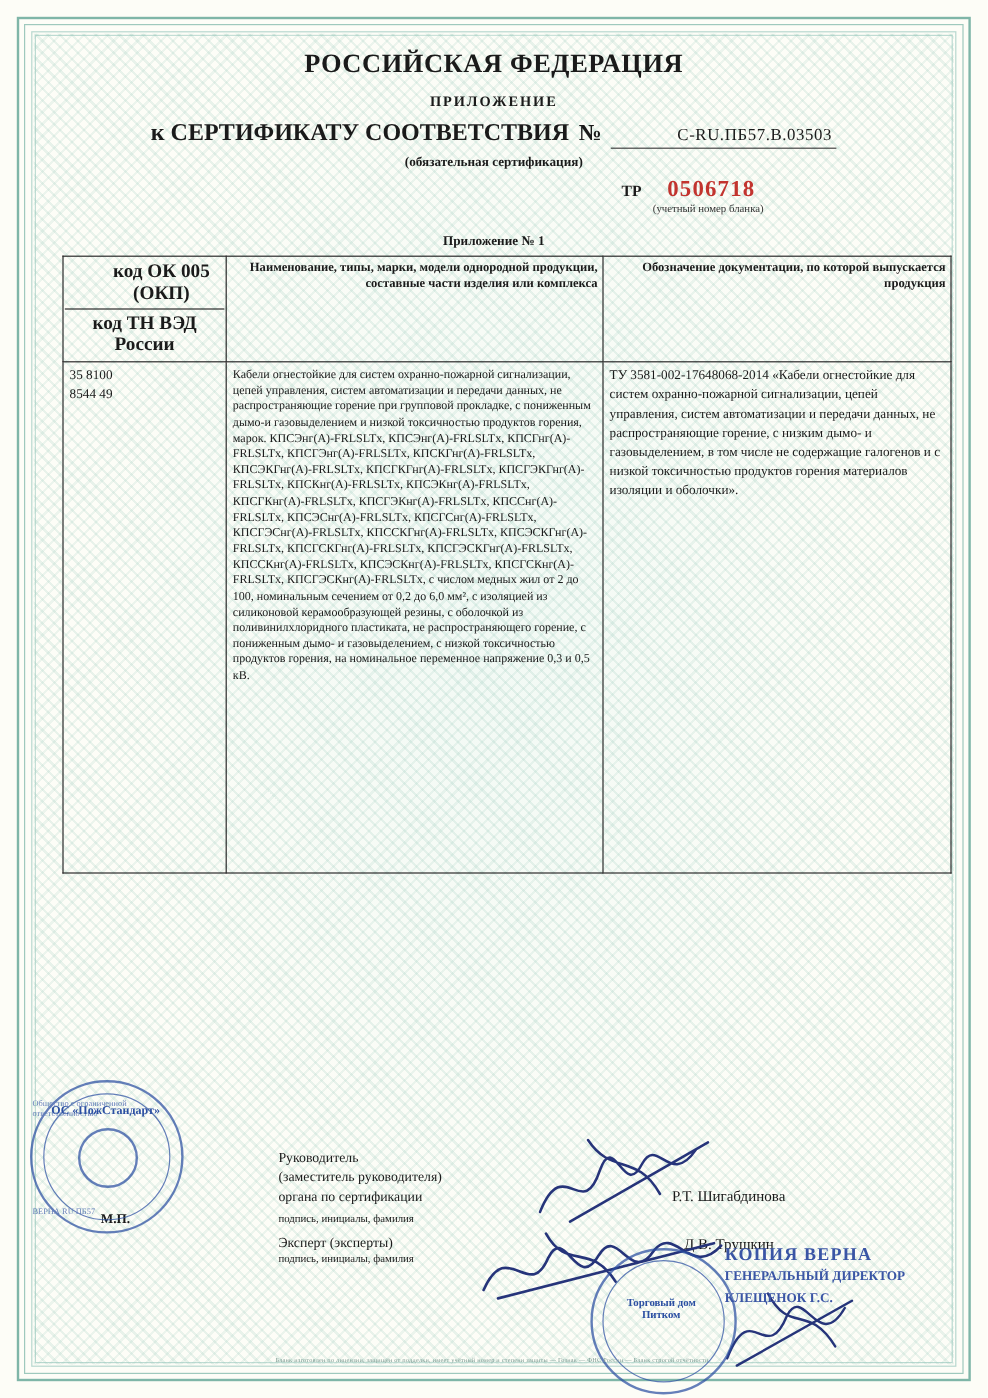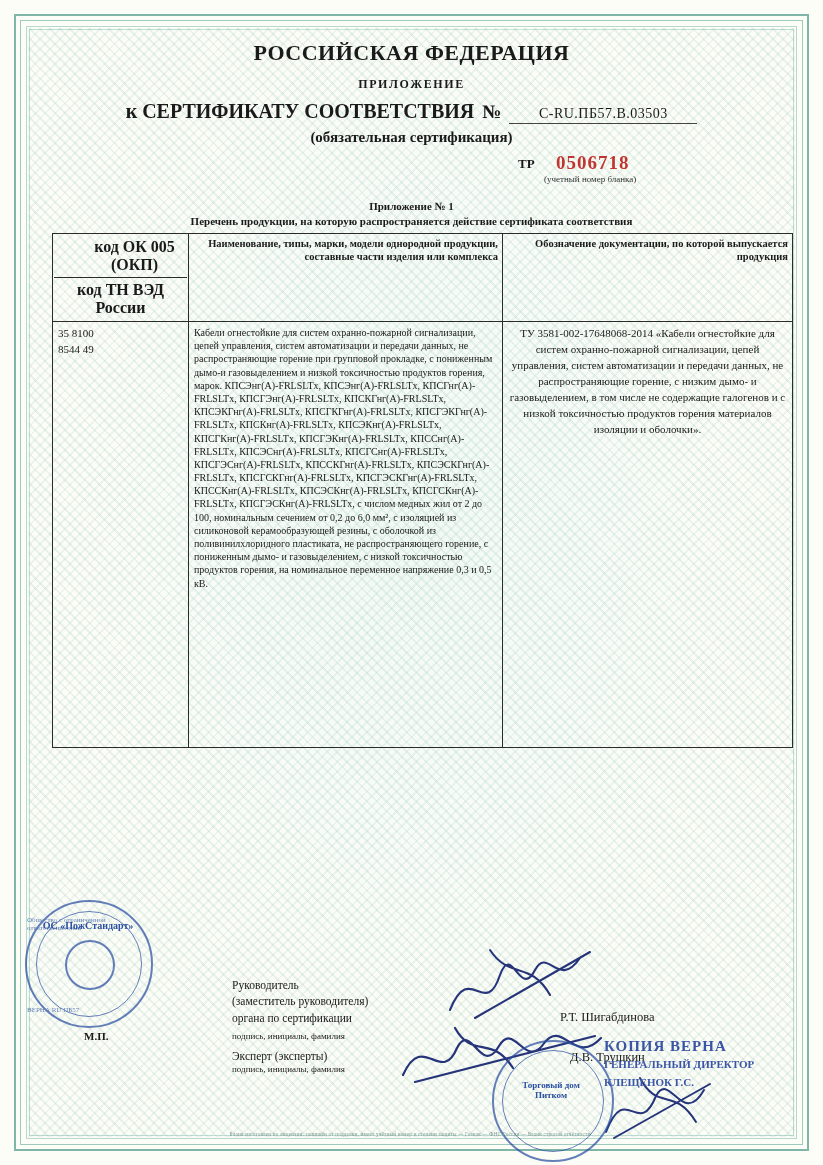--- a/index.html
+++ b/index.html
@@ -17,37 +17,37 @@
        radial-gradient(ellipse at 50% 45%, rgba(235,247,243,.65) 0%, rgba(253,253,247,.25) 60%, rgba(253,253,247,0) 100%);
      pointer-events:none;}
   .content{position:absolute;left:52px;top:40px;width:719px;}
 
   .t-center{text-align:center;}
   .title-main{font-size:22px;font-weight:bold;letter-spacing:.5px;}
   .title-sub{font-size:12px;font-weight:bold;letter-spacing:1.6px;margin-top:11px;}
   .cert-line{display:flex;align-items:baseline;justify-content:center;margin-top:8px;gap:8px;}
   .cert-line .lbl{font-size:20px;font-weight:bold;}
   .cert-line .no{font-size:19px;font-weight:bold;}
-  .cert-line .num{font-size:14px;letter-spacing:.5px;border-bottom:1px solid #444;padding:0 4px 1px 4px;min-width:180px;text-align:center;}
-  .oblig{font-size:15px;font-weight:bold;margin-top:5px;}
+  .cert-line .num{font-size:14px;letter-spacing:.5px;border-bottom:1px solid #444;padding:0 4px 1px 4px;min-width:180px;text-align:right;}
+  .oblig{font-size:11px;font-weight:bold;margin-top:5px;}
 
   .tr-row{position:relative;height:26px;margin-top:6px;}
   .tr-lbl{position:absolute;left:466px;top:4px;font-size:13px;font-weight:bold;}
   .tr-num{position:absolute;left:504px;top:0px;font-size:19px;font-weight:bold;color:#c2342f;letter-spacing:1px;}
   .tr-cap{position:absolute;left:492px;top:22px;font-size:9px;color:#333;}
 
   .app-no{font-size:11px;font-weight:bold;text-align:center;margin-top:22px;}
   .app-desc{font-size:11px;font-weight:bold;text-align:center;margin-top:3px;}
 
   table.grid{width:719px;border-collapse:collapse;margin-top:6px;table-layout:fixed;}
   table.grid td,table.grid th{border:1px solid #2b2b2b;vertical-align:top;}
   th.h{font-size:10.5px;font-weight:bold;text-align:right;padding:3px 4px;line-height:1.25;}
   .c1{width:133px;}
   .c2{width:305px;}
-  .c3{width:281px;text-align:center;}
+  .c3{width:281px;}
   td.body{font-size:10px;line-height:1.32;padding:4px 5px 1px 5px;height:420px;}
   td.body.b1{font-size:11px;line-height:1.45;}
   .hdr-split div{padding:3px 4px;}
   .hdr-split .top{border-bottom:1px solid #2b2b2b;padding-left:32px;}
 
   
   .sign{position:relative;margin-top:212px;height:150px;}
   .sign .role{position:absolute;left:180px;top:0;font-size:11.5px;line-height:1.45;}
   .sign .role small{font-size:9px;}
   .sign .name1{position:absolute;left:508px;top:50px;font-size:12.5px;}
@@ -97,21 +97,20 @@
     </div>
     <div class="oblig t-center">(обязательная сертификация)</div>
 
     <div class="tr-row">
       <span class="tr-lbl">ТР</span>
       <span class="tr-num">0506718</span>
       <span class="tr-cap">(учетный номер бланка)</span>
     </div>
 
     <div class="app-no">Приложение № 1</div>
-    <div class="app-desc">Перечень продукции, на которую распространяется действие сертификата соответствия</div>
 
     <table class="grid">
       <tbody>
           <tr>
         <th class="c1 hdr-split">
           <div class="top h">код ОК 005 (ОКП)</div>
           <div class="h">код ТН ВЭД России</div>
         </th>
         <th class="c2 h">Наименование, типы, марки, модели однородной продукции, составные части изделия или комплекса</th>
         <th class="c3 h">Обозначение документации, по которой выпускается продукция</th>

